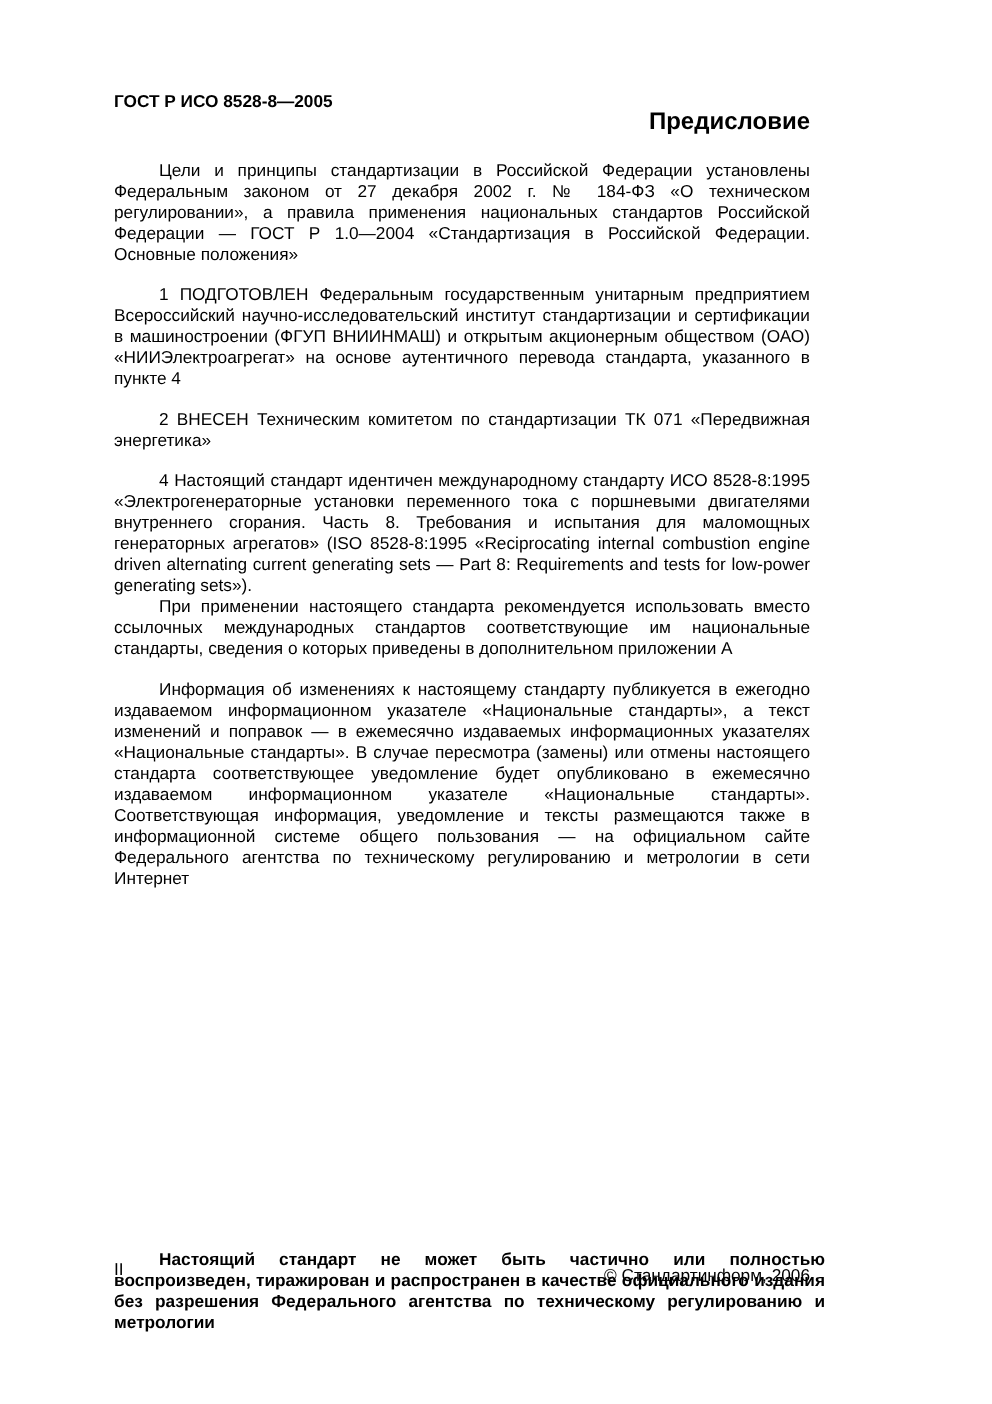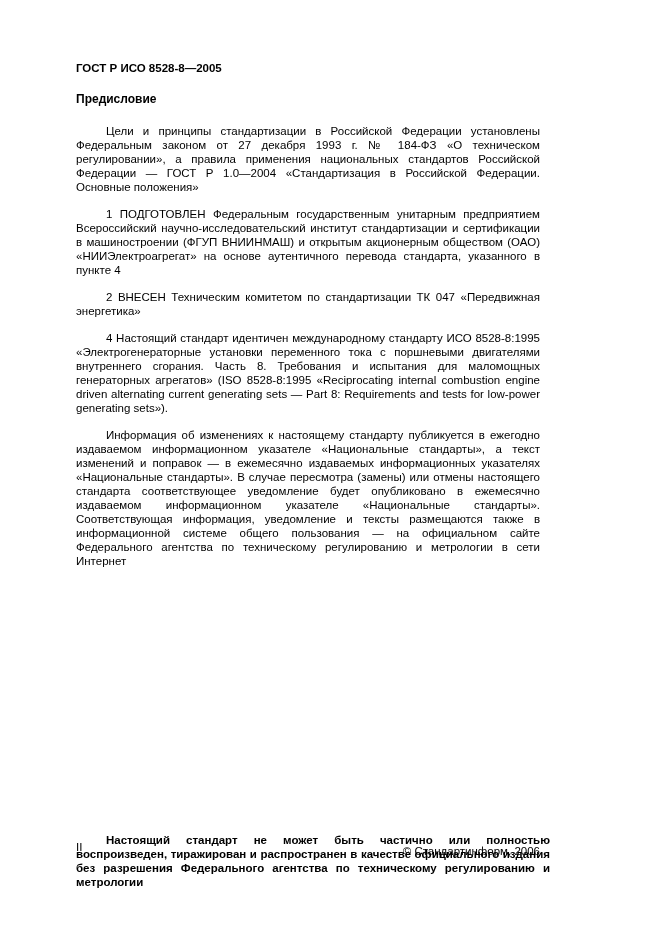--- a/index.html
+++ b/index.html
@@ -29,25 +29,24 @@
       margin: 0;
       text-align: justify;
       text-indent: 30px;
     }
     .doc-header {
       font-weight: bold;
       text-indent: 0;
       text-align: left;
     }
     .title {
-      text-align: left;
+      text-align: right;
       font-weight: bold;
-      font-size: 12px;
+      font-size: 16px;
       text-indent: 0;
-      margin-top: 17px;
     }
     .b { font-weight: bold; }
     .it { }
     .gap  { margin-top: 13px; }
     .gap2 { margin-top: 18px; }
     .copyright {
       position: absolute;
       right: 70px;
       top: 844px;
       text-indent: 0;
@@ -70,31 +69,32 @@
 </head>
 <body>
 
 <div class="page">
   <div class="content">
 
     <p class="doc-header">ГОСТ Р ИСО 8528-8—2005</p>
 
     <p class="title">Предисловие</p>
 
-    <p class="gap2">Цели и принципы стандартизации в Российской Федерации установлены Федеральным законом от 27 декабря 1993 г. № 184-ФЗ «О техническом регулировании», а правила применения национальных стандартов Российской Федерации — ГОСТ Р 1.0—2004 «Стандартизация в Российской Федерации. Основные положения»</p>
+    <p class="gap2">Цели и принципы стандартизации в Российской Федерации установлены Федеральным законом от 27 декабря 2002 г. № 184-ФЗ «О техническом регулировании», а правила применения национальных стандартов Российской Федерации — ГОСТ Р 1.0—2004 «Стандартизация в Российской Федерации. Основные положения»</p>
 
 
     <p class="gap">1  ПОДГОТОВЛЕН Федеральным государственным унитарным предприятием Всероссийский научно-исследовательский институт стандартизации и сертификации в машиностроении (ФГУП ВНИИНМАШ) и открытым акционерным обществом (ОАО) «НИИЭлектроагрегат» на основе аутентичного перевода стандарта, указанного в пункте 4</p>
 
-    <p class="gap">2  ВНЕСЕН Техническим комитетом по стандартизации ТК 047 «Передвижная энергетика»</p>
+    <p class="gap">2  ВНЕСЕН Техническим комитетом по стандартизации ТК 071 «Передвижная энергетика»</p>
 
 
     <p class="gap">4  Настоящий стандарт идентичен международному стандарту ИСО 8528-8:1995 «Электрогенераторные установки переменного тока с поршневыми двигателями внутреннего сгорания. Часть 8. Требования и испытания для маломощных генераторных агрегатов» (ISO 8528-8:1995 «Reciprocating internal combustion engine driven alternating current generating sets — Part 8: Requirements and tests for low-power generating sets»).</p>
 
 
+    <p>При применении настоящего стандарта рекомендуется использовать вместо ссылочных международных стандартов соответствующие им национальные стандарты, сведения о которых приведены в дополнительном приложении А</p>
 
 
     <p class="it gap">Информация об изменениях к настоящему стандарту публикуется в ежегодно издаваемом информационном указателе «Национальные стандарты», а текст изменений и поправок — в ежемесячно издаваемых информационных указателях «Национальные стандарты». В случае пересмотра (замены) или отмены настоящего стандарта соответствующее уведомление будет опубликовано в ежемесячно издаваемом информационном указателе «Национальные стандарты». Соответствующая информация, уведомление и тексты размещаются также в информационной системе общего пользования — на официальном сайте Федерального агентства по техническому регулированию и метрологии в сети Интернет</p>
 
   </div>
 
   <p class="copyright">© Стандартинформ, 2006</p>
 
   <p class="footer">Настоящий стандарт не может быть частично или полностью воспроизведен, тиражирован и распространен в качестве официального издания без разрешения Федерального агентства по техническому регулированию и метрологии</p>
 

